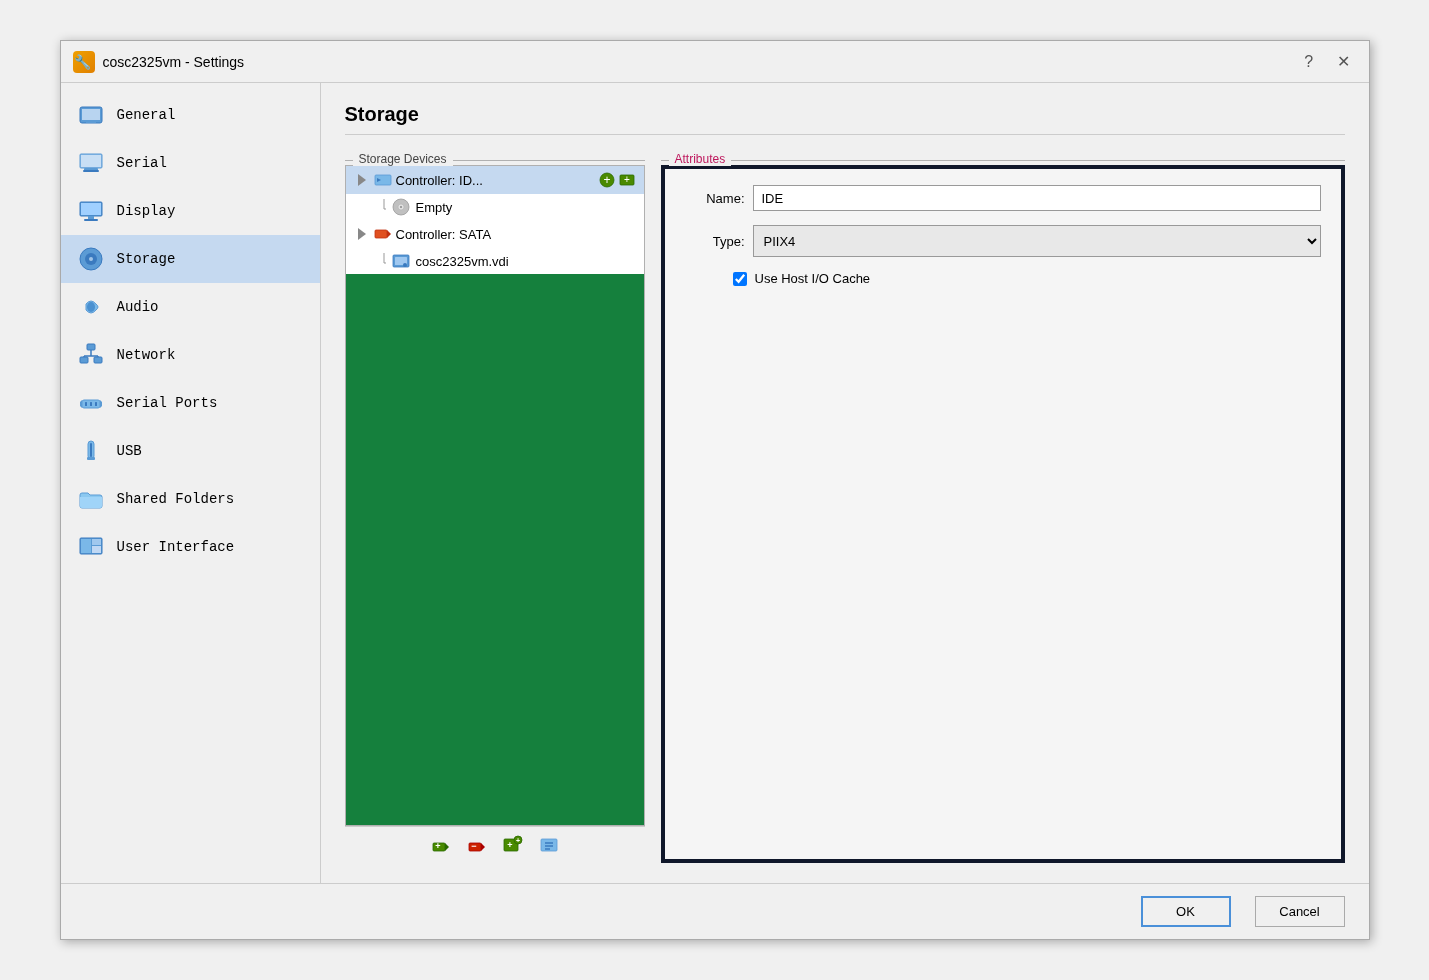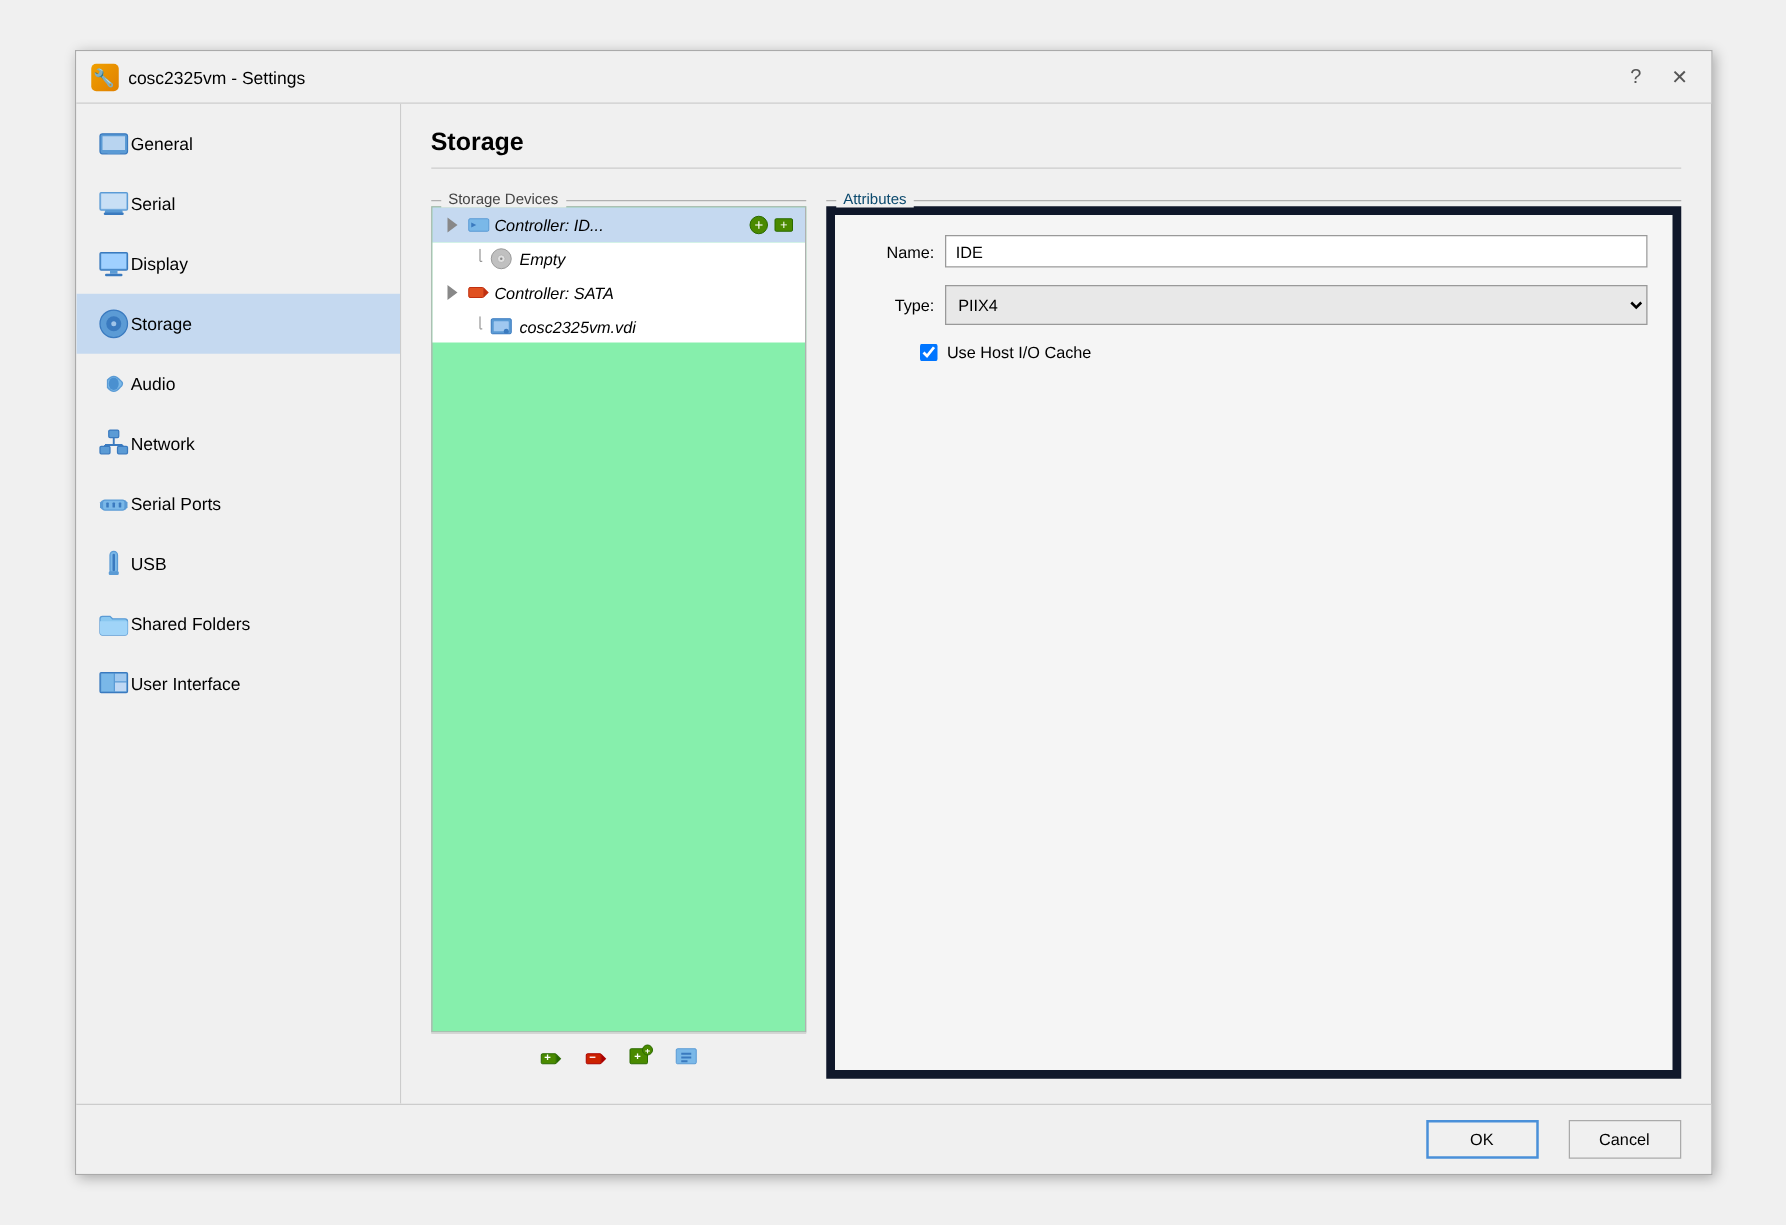--- a/index.html
+++ b/index.html
@@ -75,24 +75,25 @@
       width: 260px;
       background: #f0f0f0;
       border-right: 1px solid #ccc;
       padding: 8px 0;
       overflow-y: auto;
     }
     .sidebar-item {
       display: flex;
       align-items: center;
       padding: 10px 16px;
-      gap: 0;
+      gap: 12px;
       cursor: pointer;
       font-size: 14px;
       color: #000;
+      font-family: Liberation Mono, monospace;
     }
     .sidebar-item.active {
       background: #c5d9f0;
       color: #000;
     }
     .sidebar-icon {
       width: 28px;
       height: 28px;
       display: flex;
       align-items: center;
@@ -375,21 +376,21 @@
     <div class="main-panel">
       <div class="section-title">Storage</div>
 
       <div style="display:flex; gap:16px; flex:1;">
 
         <div style="display:flex; flex-direction:column; width:300px;">
           <div style="position:relative; margin-bottom: -1px;">
             <div style="height:1px; background:#b0b0b0; position:absolute; top:9px; left:0; right:0; z-index:0;"></div>
             <span style="position:relative; z-index:1; background:#f0f0f0; padding: 0 6px; margin-left:8px; font-size:12px; color:#444;">Storage Devices</span>
           </div>
-          <div style="border:1px solid #b0b0b0; background:#86efac; flex:1; display:flex; flex-direction:column; min-height:480px;font-style:italic;">
+          <div style="border:1px solid #b0b0b0; background:#15803d; flex:1; display:flex; flex-direction:column; min-height:480px;">
 
             <div class="ctrl-header selected">
               <svg width="16" height="16" viewBox="0 0 16 16">
                 <polygon points="4,2 12,8 4,14" fill="#888"></polygon>
               </svg>
               <svg width="18" height="18" viewBox="0 0 18 18">
                 <rect x="1" y="4" width="16" height="10" rx="1" fill="#7ab8e8" stroke="#5b9bd5" stroke-width="0.8"></rect>
                 <polygon points="3,7 7,9 3,11" fill="#3a7abf"></polygon>
               </svg>
               <span>Controller: ID...</span>
@@ -477,23 +478,23 @@
                 <line x1="6" y1="11" x2="14" y2="11" stroke="#3a7abf" stroke-width="1.5"></line>
                 <line x1="6" y1="14" x2="11" y2="14" stroke="#3a7abf" stroke-width="1.5"></line>
               </svg>
             </button>
           </div>
         </div>
 
         <div style="flex:1; display:flex; flex-direction:column;">
           <div style="position:relative; margin-bottom: -1px;">
             <div style="height:1px; background:#b0b0b0; position:absolute; top:9px; left:0; right:0; z-index:0;"></div>
-            <span style="position:relative; z-index:1; background:#f0f0f0; padding: 0 6px; margin-left:8px; font-size:12px; color:#0c4a6e;">Attributes</span>
+            <span style="position:relative; z-index:1; background:#f0f0f0; padding: 0 6px; margin-left:8px; font-size:12px; color:#be185d;">Attributes</span>
           </div>
-          <div style="border:7px solid #0f172a; background:#f5f5f5; flex:1; min-height:480px; padding:16px 20px;">
+          <div style="border:4px solid #0f172a; background:#f5f5f5; flex:1; min-height:480px; padding:16px 20px;">
 
             <div class="attr-row">
               <span class="attr-label">Name:</span>
               <input class="attr-input" type="text" value="IDE" style="">
             </div>
 
             <div class="attr-row">
               <span class="attr-label">Type:</span>
               <select class="attr-select">
                 <option>PIIX4</option>

